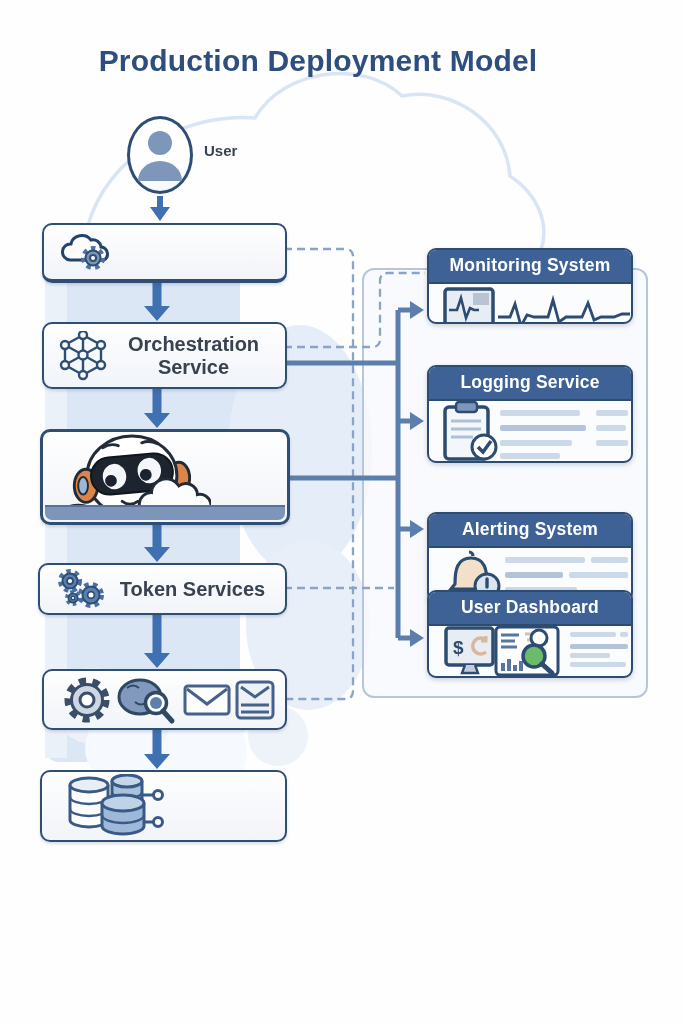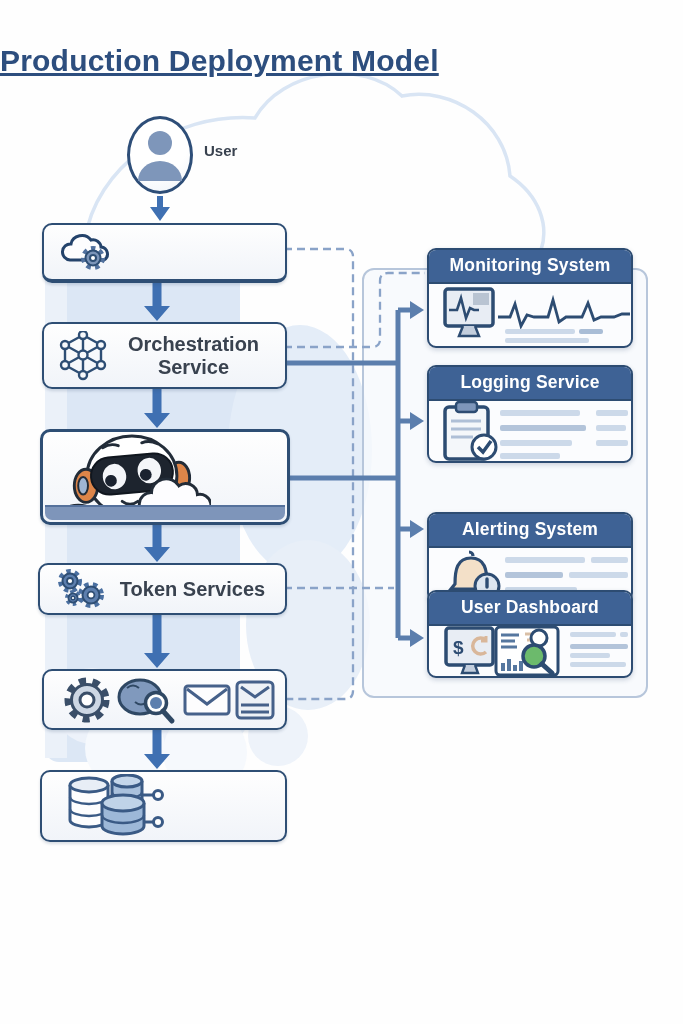--- a/index.html
+++ b/index.html
@@ -1,20 +1,20 @@
 <!DOCTYPE html>
 <html><head>
 <meta charset="utf-8">
 <style>
   html,body{margin:0;padding:0;background:#fff;}
   .canvas{position:relative;width:683px;height:1024px;background:#fefefe;
           font-family:"Liberation Sans",sans-serif;overflow:hidden;}
   .layer{position:absolute;inset:0;pointer-events:none;}
-  .title{position:absolute;left:0;top:44px;width:636px;
-         font-size:30px;font-weight:bold;color:#2d4e7e;letter-spacing:.2px;text-decoration:underline;}
+  .title{position:absolute;left:0;top:44px;width:636px;text-align:center;
+         font-size:30px;font-weight:bold;color:#2d4e7e;letter-spacing:.2px;}
   .unode{position:absolute;left:127px;top:116px;width:60px;height:72px;
          border:3.5px solid #2e4e78;border-radius:50%;
          background:radial-gradient(circle at 40% 30%,#ffffff 55%,#edf2f8);}
   .ulabel{position:absolute;left:204px;top:142px;font-size:15px;font-weight:bold;color:#39424f;}
   .lbox{position:absolute;display:flex;align-items:center;
         background:linear-gradient(180deg,#fefefe,#f1f4f9);
         border:2.5px solid #2e4e74;border-radius:10px;
         box-shadow:0 2px 3px rgba(45,70,105,.18);}
   .lbox.bb{border-bottom-width:4.5px;}
   .nicon{flex:0 0 auto;margin-left:14px;}
@@ -204,21 +204,21 @@
         <path d="M48,29 v23 a21,8 0 0 0 42,0 v-23" fill="#9db8d8"></path>
         <ellipse cx="69" cy="29" rx="21" ry="8" fill="#bfd3e8"></ellipse>
         <path d="M48,41 a21,8 0 0 0 42,0" fill="none" stroke-width="2.4"></path>
         <path d="M88,21 h12 M90,48 h10" fill="none"></path>
         <circle cx="104" cy="21" r="4.5" fill="#fff"></circle>
         <circle cx="104" cy="48" r="4.5" fill="#fff"></circle>
       </g>
     </svg>
   </div>
 
-  <div class="rbox" style="top:248px;height:100px;">
+  <div class="rbox" style="top:248px;height:76px;">
     <div class="rhead">Monitoring System</div>
     <div class="rbody" style="height:61px;">
       <svg width="201" height="61" viewBox="0 0 201 61">
         <rect x="16" y="5" width="48" height="37" rx="3" fill="#e8edf4" stroke="#2d4c72" stroke-width="3.5"></rect>
         <rect x="44" y="9" width="16" height="12" fill="#b9c4d2"></rect>
         <path d="M20,26 h8 l4,-12 5,20 4,-10 4,2 h5" fill="none" stroke="#2d4c72" stroke-width="2.6"></path>
         <path d="M34,42 l-4,10 h20 l-4,-10" fill="#c3cedd" stroke="#2d4c72" stroke-width="2.5"></path>
         <path d="M69,33 h12 l5,-13 6,22 6,-11 7,2 h14 l5,-17 6,22 7,-5 h16 l6,-14 6,17 7,-3 h13 l8,-3 h8" fill="none" stroke="#2d4c72" stroke-width="2.8"></path>
         <rect x="76" y="45" width="70" height="5" rx="2" fill="#ccd9e9"></rect>
         <rect x="150" y="45" width="24" height="5" rx="2" fill="#a9bdd6"></rect>

